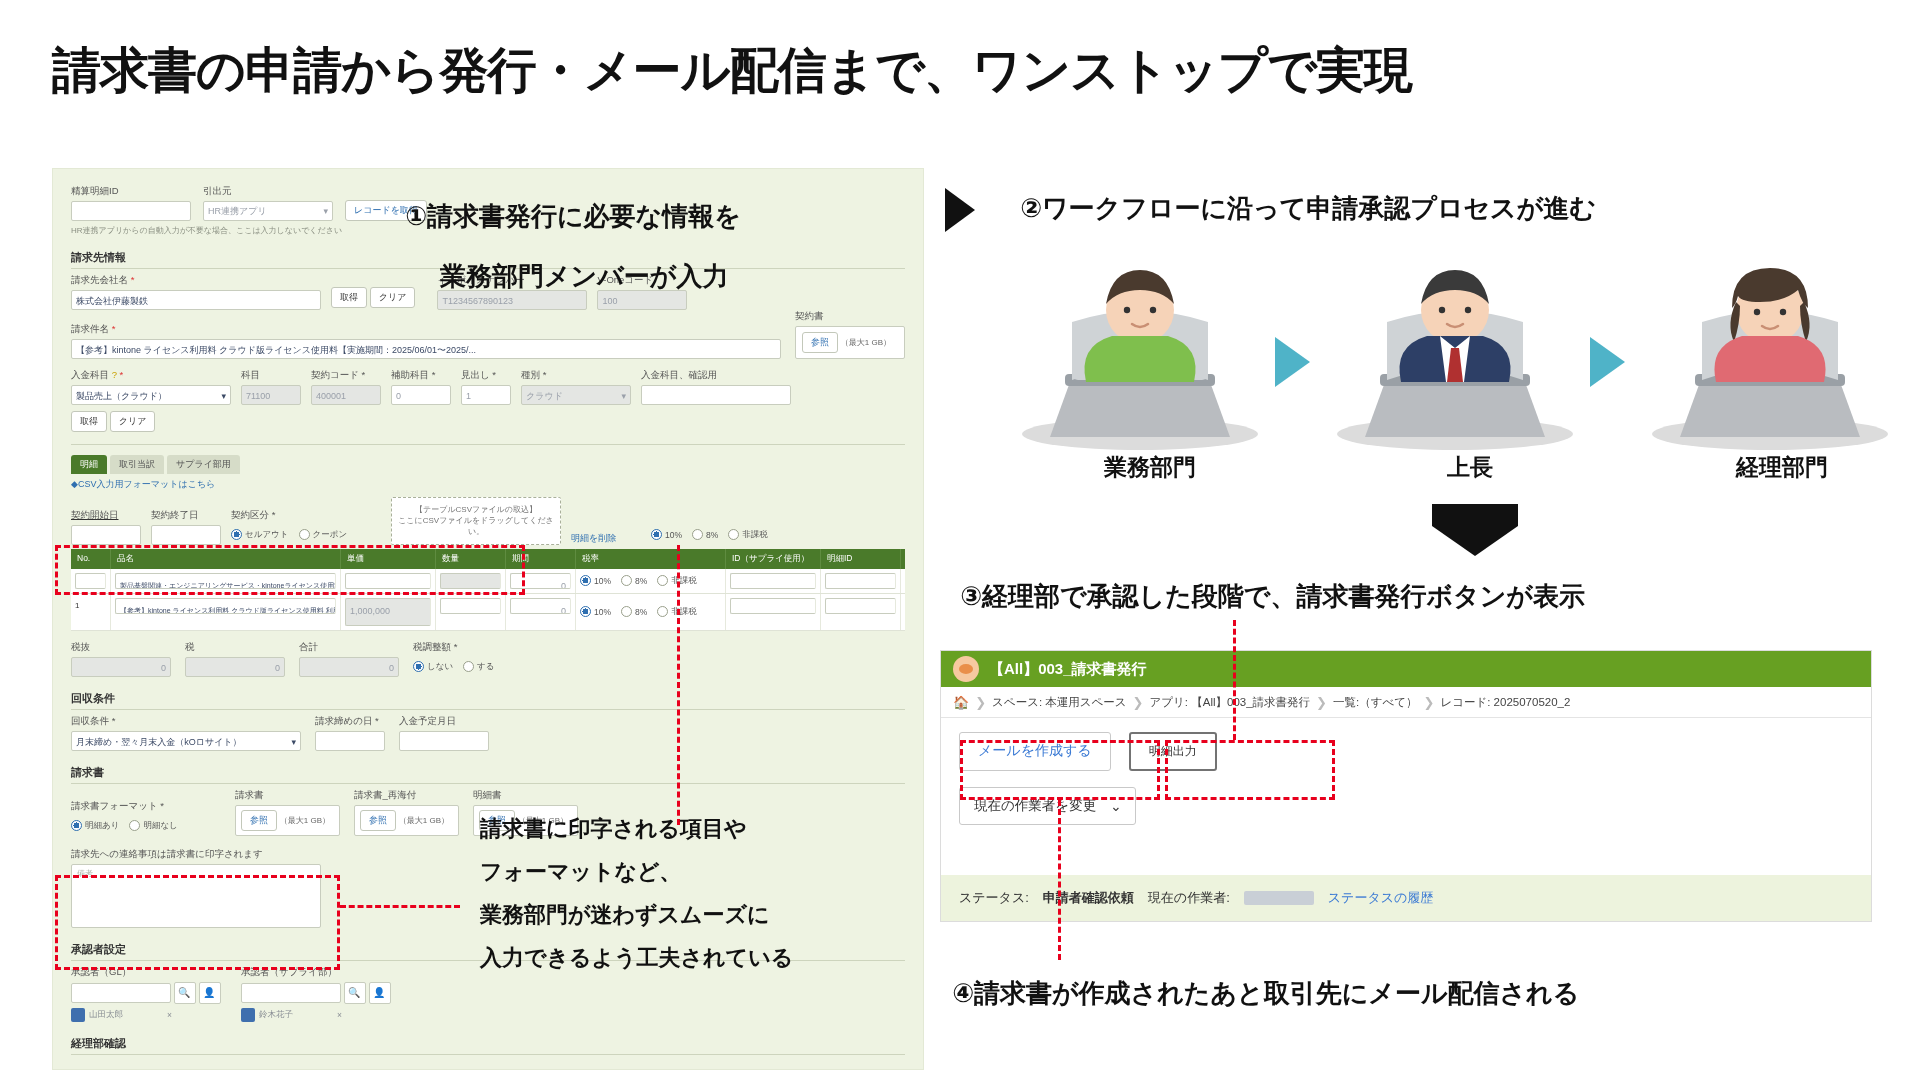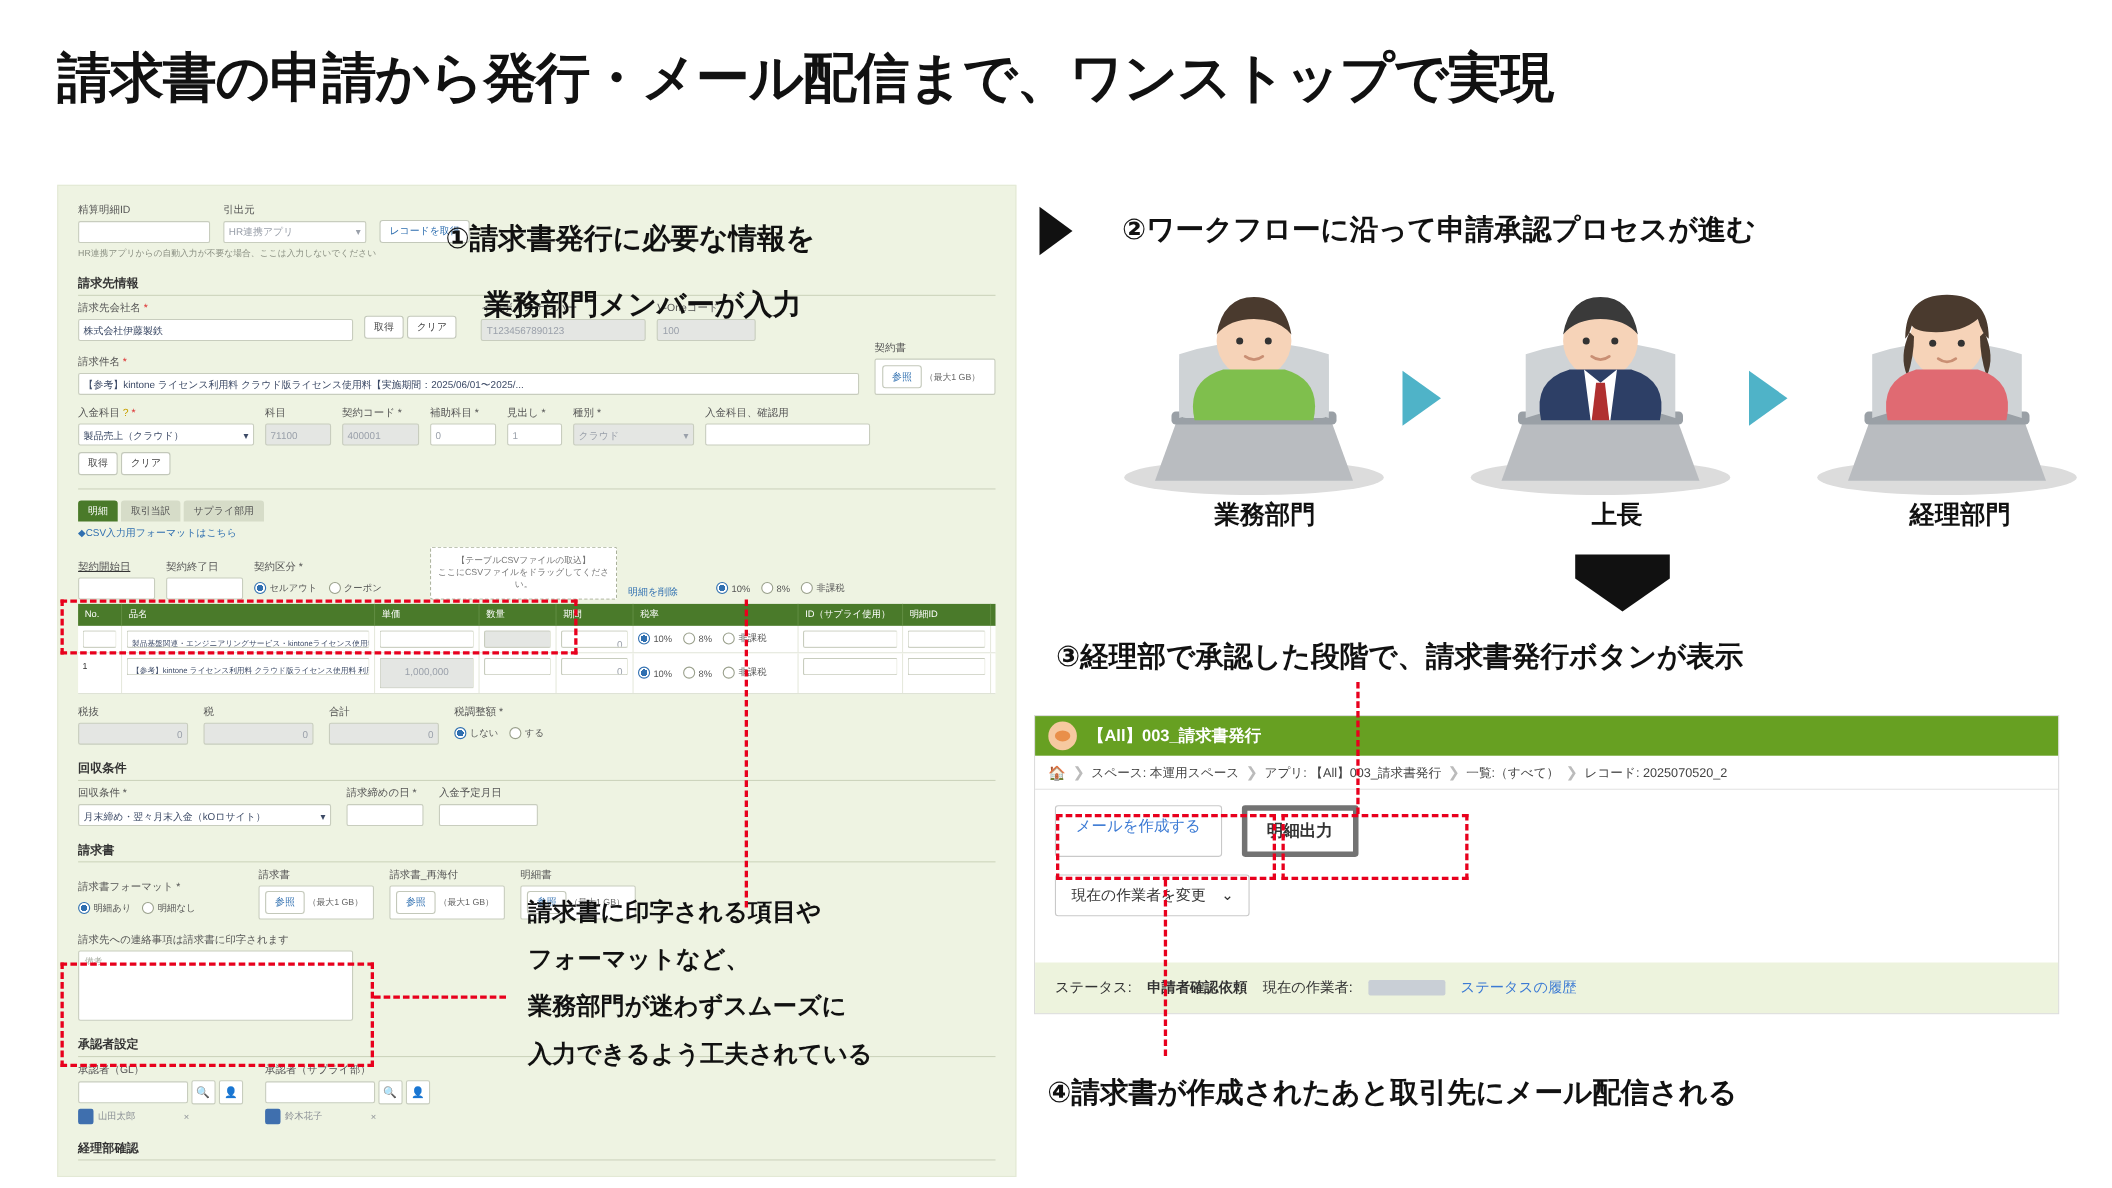--- a/index.html
+++ b/index.html
@@ -118,22 +118,22 @@
     border-bottom:1px solid #e4e4e4;
   }
   .crumb-sep{color:#bbb;font-size:13px;}
   .home-ico{color:#555;font-size:13px;}
   .act-row{display:flex;gap:18px;padding:14px 18px 6px;}
   .act-btn{
     background:#fff;border:1px solid #c9c9c9;border-radius:3px;color:#3b7ad4;
     font-size:14px;padding:9px 18px;
   }
   .act-btn2{
-    background:#fff;border:5px solid #737373;border-radius:3px;color:#333;
-    font-size:15px;padding:9px 18px;font-weight:bold;
+    background:#fff;border:2px solid #737373;border-radius:3px;color:#333;
+    font-size:12px;padding:9px 18px;
   }
   .assignee-btn{
     margin:10px 0 0 18px;background:#fff;border:1px solid #c9c9c9;border-radius:3px;
     color:#333;font-size:13.5px;padding:9px 14px;display:inline-flex;gap:14px;align-items:center;
   }
   .status-bar{
     position:absolute;left:0;right:0;bottom:0;height:46px;background:#edf3dd;
     display:flex;align-items:center;gap:14px;padding:0 18px;font-size:13px;color:#333;
   }
   .status-bar .pill{background:#c9cfd6;color:transparent;border-radius:2px;width:70px;height:14px;display:inline-block;}
@@ -344,21 +344,21 @@
           <div class="inp" style="height:16px;"></div>
         </div>
     </div>
 
     <div class="tbl-row">
       <div style="width:40px;font-size:8px;padding-top:7px;">1</div>
       <div style="width:230px;">
           <div class="inp filled" style="height:16px;line-height:16px;font-size:7px;">【参考】kintone ライセンス利用料 クラウド版ライセンス使用料 利用料</div>
         </div>
       <div style="width:95px;">
-          <div class="inp grey" style="height:28px;line-height:16px;text-align:center;">1,000,000</div>
+          <div class="inp grey" style="height:28px;line-height:16px;text-align:left;">1,000,000</div>
         </div>
       <div style="width:70px;">
           <div class="inp" style="height:16px;"></div>
         </div>
       <div style="width:70px;">
           <div class="inp" style="height:16px;line-height:16px;text-align:right;">0</div>
         </div>
       <div style="width:150px;display:flex;align-items:center;">
         <span class="radio on">
             <i></i>

